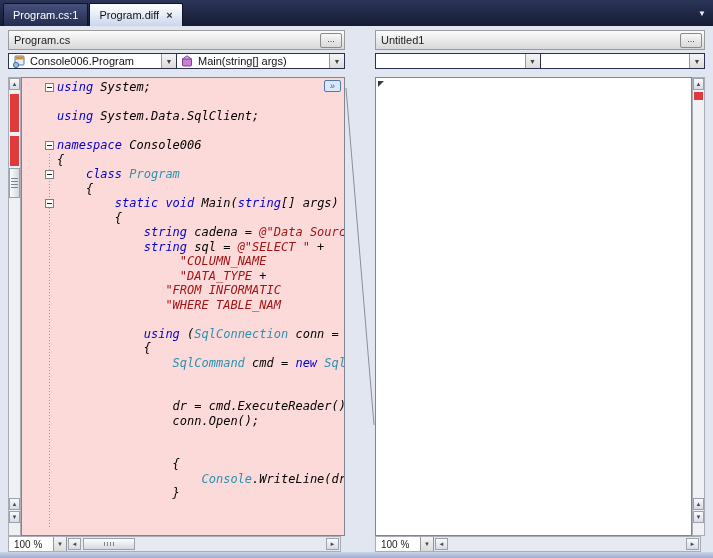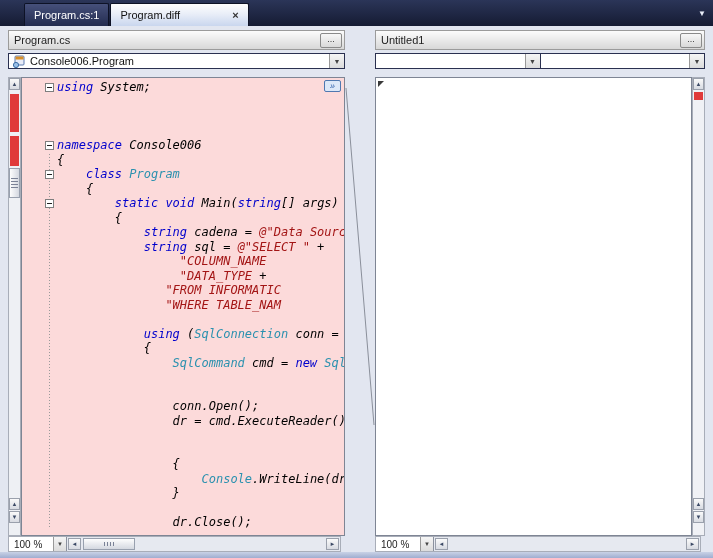--- a/index.html
+++ b/index.html
@@ -13,22 +13,22 @@
   .tabbar {
     position:absolute; left:0; top:0; width:713px; height:26px;
     background:linear-gradient(#2b3558,#151b33);
     display:flex; align-items:flex-end; padding-left:3px;
   }
   .tab {
     height:23px; display:flex; align-items:center; padding:0 9px;
     font-size:11px; margin-right:1px; white-space:nowrap;
     border:1px solid #0d1226; border-bottom:none; border-radius:2px 2px 0 0;
   }
-  .tab.inactive { background:linear-gradient(#46507a,#232c50); color:#fff;margin-left:21px; }
-  .tab.active { background:linear-gradient(#fdfdfe 0%,#e9eef8 45%,#c9d6ee 100%); color:#111;gap:45px; }
+  .tab.inactive { background:linear-gradient(#46507a,#232c50); color:#fff; }
+  .tab.active { background:linear-gradient(#fdfdfe 0%,#e9eef8 45%,#c9d6ee 100%); color:#111; }
   .tab .close { margin-left:7px; font-size:11px; font-weight:bold; color:#333; }
   .tab-chevron { position:absolute; right:7px; top:9px; color:#e8edf8; font-size:8px; cursor:default; }
   
   .pane { position:absolute; top:30px; height:522px; }
   .pane.left { left:8px; width:337px; }
   .pane.right { left:375px; width:330px; }
   .pane-header {
     position:absolute; top:0; left:0; right:0; height:20px;
     background:linear-gradient(#fcfcfc,#d8d8d8);
     border:1px solid #9b9b9b;
@@ -165,69 +165,77 @@
   </div>
 
   <div class="navrow">
     <div class="combo">
       <svg class="icon" viewBox="0 0 14 14" width="14" height="14">
         <rect x="3" y="2" width="9" height="9" rx="1" fill="#e8ecf8" stroke="#5a7ab0"></rect>
         <rect x="3.5" y="2.5" width="8" height="3" fill="#d88f2a"></rect>
         <circle cx="4" cy="11" r="2.6" fill="#9ac0e8" stroke="#3c6ea5"></circle>
       </svg>
       <span class="label">Console006.Program</span>
+      <div class="dd">▼</div>
+    </div>
+    <div class="combo">
+      <svg class="icon" viewBox="0 0 14 14" width="14" height="14">
+        <rect x="2.5" y="4.5" width="9" height="7.5" rx="1" fill="#c77fd6" stroke="#7c3f96"></rect>
+        <path d="M2.5 5 L7 1.8 L11.5 5 Z" fill="#e2b3ef" stroke="#7c3f96"></path>
+      </svg>
+      <span class="label">Main(string[] args)</span>
       <div class="dd">▼</div>
     </div>
   </div>
 
   <div class="editor">
     <div class="changebar">
       <div class="sb-btn" style="top:0;">▲</div>
       <div class="cb-mark" style="top:16px; height:38px;"></div>
       <div class="cb-mark" style="top:58px; height:30px;"></div>
       <div class="vthumb" style="top:90px; height:30px;">
         <div class="vgrip"></div>
       </div>
       <div class="sb-btn" style="bottom:25px;">▲</div>
       <div class="sb-btn" style="bottom:12px;">▼</div>
     </div>
     <div class="editor-code">
       <div class="fold-guide"></div>
       <div>
           <div class="code-line"><div class="sel-margin"></div><div class="fold-col"><div class="fold-box"><div class="minus"></div></div></div><div class="code-text"><span class="tok-k">using</span><span class="tok-p"> System;</span></div></div>
           <div class="code-line"><div class="sel-margin"></div><div class="fold-col"></div><div class="code-text"></div></div>
-          <div class="code-line"><div class="sel-margin"></div><div class="fold-col"></div></div>
+          <div class="code-line"><div class="sel-margin"></div><div class="fold-col"></div><div class="code-text"><span class="tok-k">using</span><span class="tok-p"> System.Data.SqlClient;</span></div></div>
           <div class="code-line"><div class="sel-margin"></div><div class="fold-col"></div><div class="code-text"></div></div>
           <div class="code-line"><div class="sel-margin"></div><div class="fold-col"><div class="fold-box"><div class="minus"></div></div></div><div class="code-text"><span class="tok-k">namespace</span><span class="tok-p"> Console006</span></div></div>
           <div class="code-line"><div class="sel-margin"></div><div class="fold-col"></div><div class="code-text"><span class="tok-p">{</span></div></div>
           <div class="code-line"><div class="sel-margin"></div><div class="fold-col"><div class="fold-box"><div class="minus"></div></div></div><div class="code-text"><span class="tok-p">    </span><span class="tok-k">class</span><span class="tok-p"> </span><span class="tok-t">Program</span></div></div>
           <div class="code-line"><div class="sel-margin"></div><div class="fold-col"></div><div class="code-text"><span class="tok-p">    {</span></div></div>
           <div class="code-line"><div class="sel-margin"></div><div class="fold-col"><div class="fold-box"><div class="minus"></div></div></div><div class="code-text"><span class="tok-p">        </span><span class="tok-k">static</span><span class="tok-p"> </span><span class="tok-k">void</span><span class="tok-p"> Main(</span><span class="tok-k">string</span><span class="tok-p">[] args)</span></div></div>
           <div class="code-line"><div class="sel-margin"></div><div class="fold-col"></div><div class="code-text"><span class="tok-p">        {</span></div></div>
           <div class="code-line"><div class="sel-margin"></div><div class="fold-col"></div><div class="code-text"><span class="tok-p">            </span><span class="tok-k">string</span><span class="tok-p"> cadena = </span><span class="tok-s">@"Data Sourc</span></div></div>
           <div class="code-line"><div class="sel-margin"></div><div class="fold-col"></div><div class="code-text"><span class="tok-p">            </span><span class="tok-k">string</span><span class="tok-p"> sql = </span><span class="tok-s">@"SELECT "</span><span class="tok-p"> +</span></div></div>
           <div class="code-line"><div class="sel-margin"></div><div class="fold-col"></div><div class="code-text"><span class="tok-p">                 </span><span class="tok-s">"COLUMN_NAME</span></div></div>
           <div class="code-line"><div class="sel-margin"></div><div class="fold-col"></div><div class="code-text"><span class="tok-p">                 </span><span class="tok-s">"DATA_TYPE</span><span class="tok-p"> +</span></div></div>
           <div class="code-line"><div class="sel-margin"></div><div class="fold-col"></div><div class="code-text"><span class="tok-p">               </span><span class="tok-s">"FROM INFORMATIC</span></div></div>
           <div class="code-line"><div class="sel-margin"></div><div class="fold-col"></div><div class="code-text"><span class="tok-p">               </span><span class="tok-s">"WHERE TABLE_NAM</span></div></div>
           <div class="code-line"><div class="sel-margin"></div><div class="fold-col"></div><div class="code-text"></div></div>
           <div class="code-line"><div class="sel-margin"></div><div class="fold-col"></div><div class="code-text"><span class="tok-p">            </span><span class="tok-k">using</span><span class="tok-p"> (</span><span class="tok-t">SqlConnection</span><span class="tok-p"> conn =</span></div></div>
           <div class="code-line"><div class="sel-margin"></div><div class="fold-col"></div><div class="code-text"><span class="tok-p">            {</span></div></div>
           <div class="code-line"><div class="sel-margin"></div><div class="fold-col"></div><div class="code-text"><span class="tok-p">                </span><span class="tok-t">SqlCommand</span><span class="tok-p"> cmd = </span><span class="tok-k">new</span><span class="tok-p"> </span><span class="tok-t">Sql</span></div></div>
           <div class="code-line"><div class="sel-margin"></div><div class="fold-col"></div></div>
           <div class="code-line"><div class="sel-margin"></div><div class="fold-col"></div><div class="code-text"></div></div>
+          <div class="code-line"><div class="sel-margin"></div><div class="fold-col"></div><div class="code-text"><span class="tok-p">                dr = cmd.ExecuteReader()</span></div></div>
           <div class="code-line"><div class="sel-margin"></div><div class="fold-col"></div><div class="code-text"><span class="tok-p">                conn.Open();</span></div></div>
-          <div class="code-line"><div class="sel-margin"></div><div class="fold-col"></div><div class="code-text"><span class="tok-p">                dr = cmd.ExecuteReader()</span></div></div>
           <div class="code-line"><div class="sel-margin"></div><div class="fold-col"></div><div class="code-text"></div></div>
           <div class="code-line"><div class="sel-margin"></div><div class="fold-col"></div></div>
           <div class="code-line"><div class="sel-margin"></div><div class="fold-col"></div><div class="code-text"><span class="tok-p">                {</span></div></div>
           <div class="code-line"><div class="sel-margin"></div><div class="fold-col"></div><div class="code-text"><span class="tok-p">                    </span><span class="tok-t">Console</span><span class="tok-p">.WriteLine(dr</span></div></div>
           <div class="code-line"><div class="sel-margin"></div><div class="fold-col"></div><div class="code-text"><span class="tok-p">                }</span></div></div>
           <div class="code-line"><div class="sel-margin"></div><div class="fold-col"></div><div class="code-text"></div></div>
-          <div class="code-line"><div class="sel-margin"></div><div class="fold-col"></div><div class="code-text"><span class="tok-p">                dr.Close();</span></div></div>
+          <div class="code-line"><div class="sel-margin"></div><div class="fold-col"></div></div>
         </div>
       <div class="collapse-badge">»</div>
     </div>
   </div>
 
   <div class="bottomrow">
     <div class="zoom">
       <span>100 %</span>
       <div class="dd">▼</div>
     </div>

